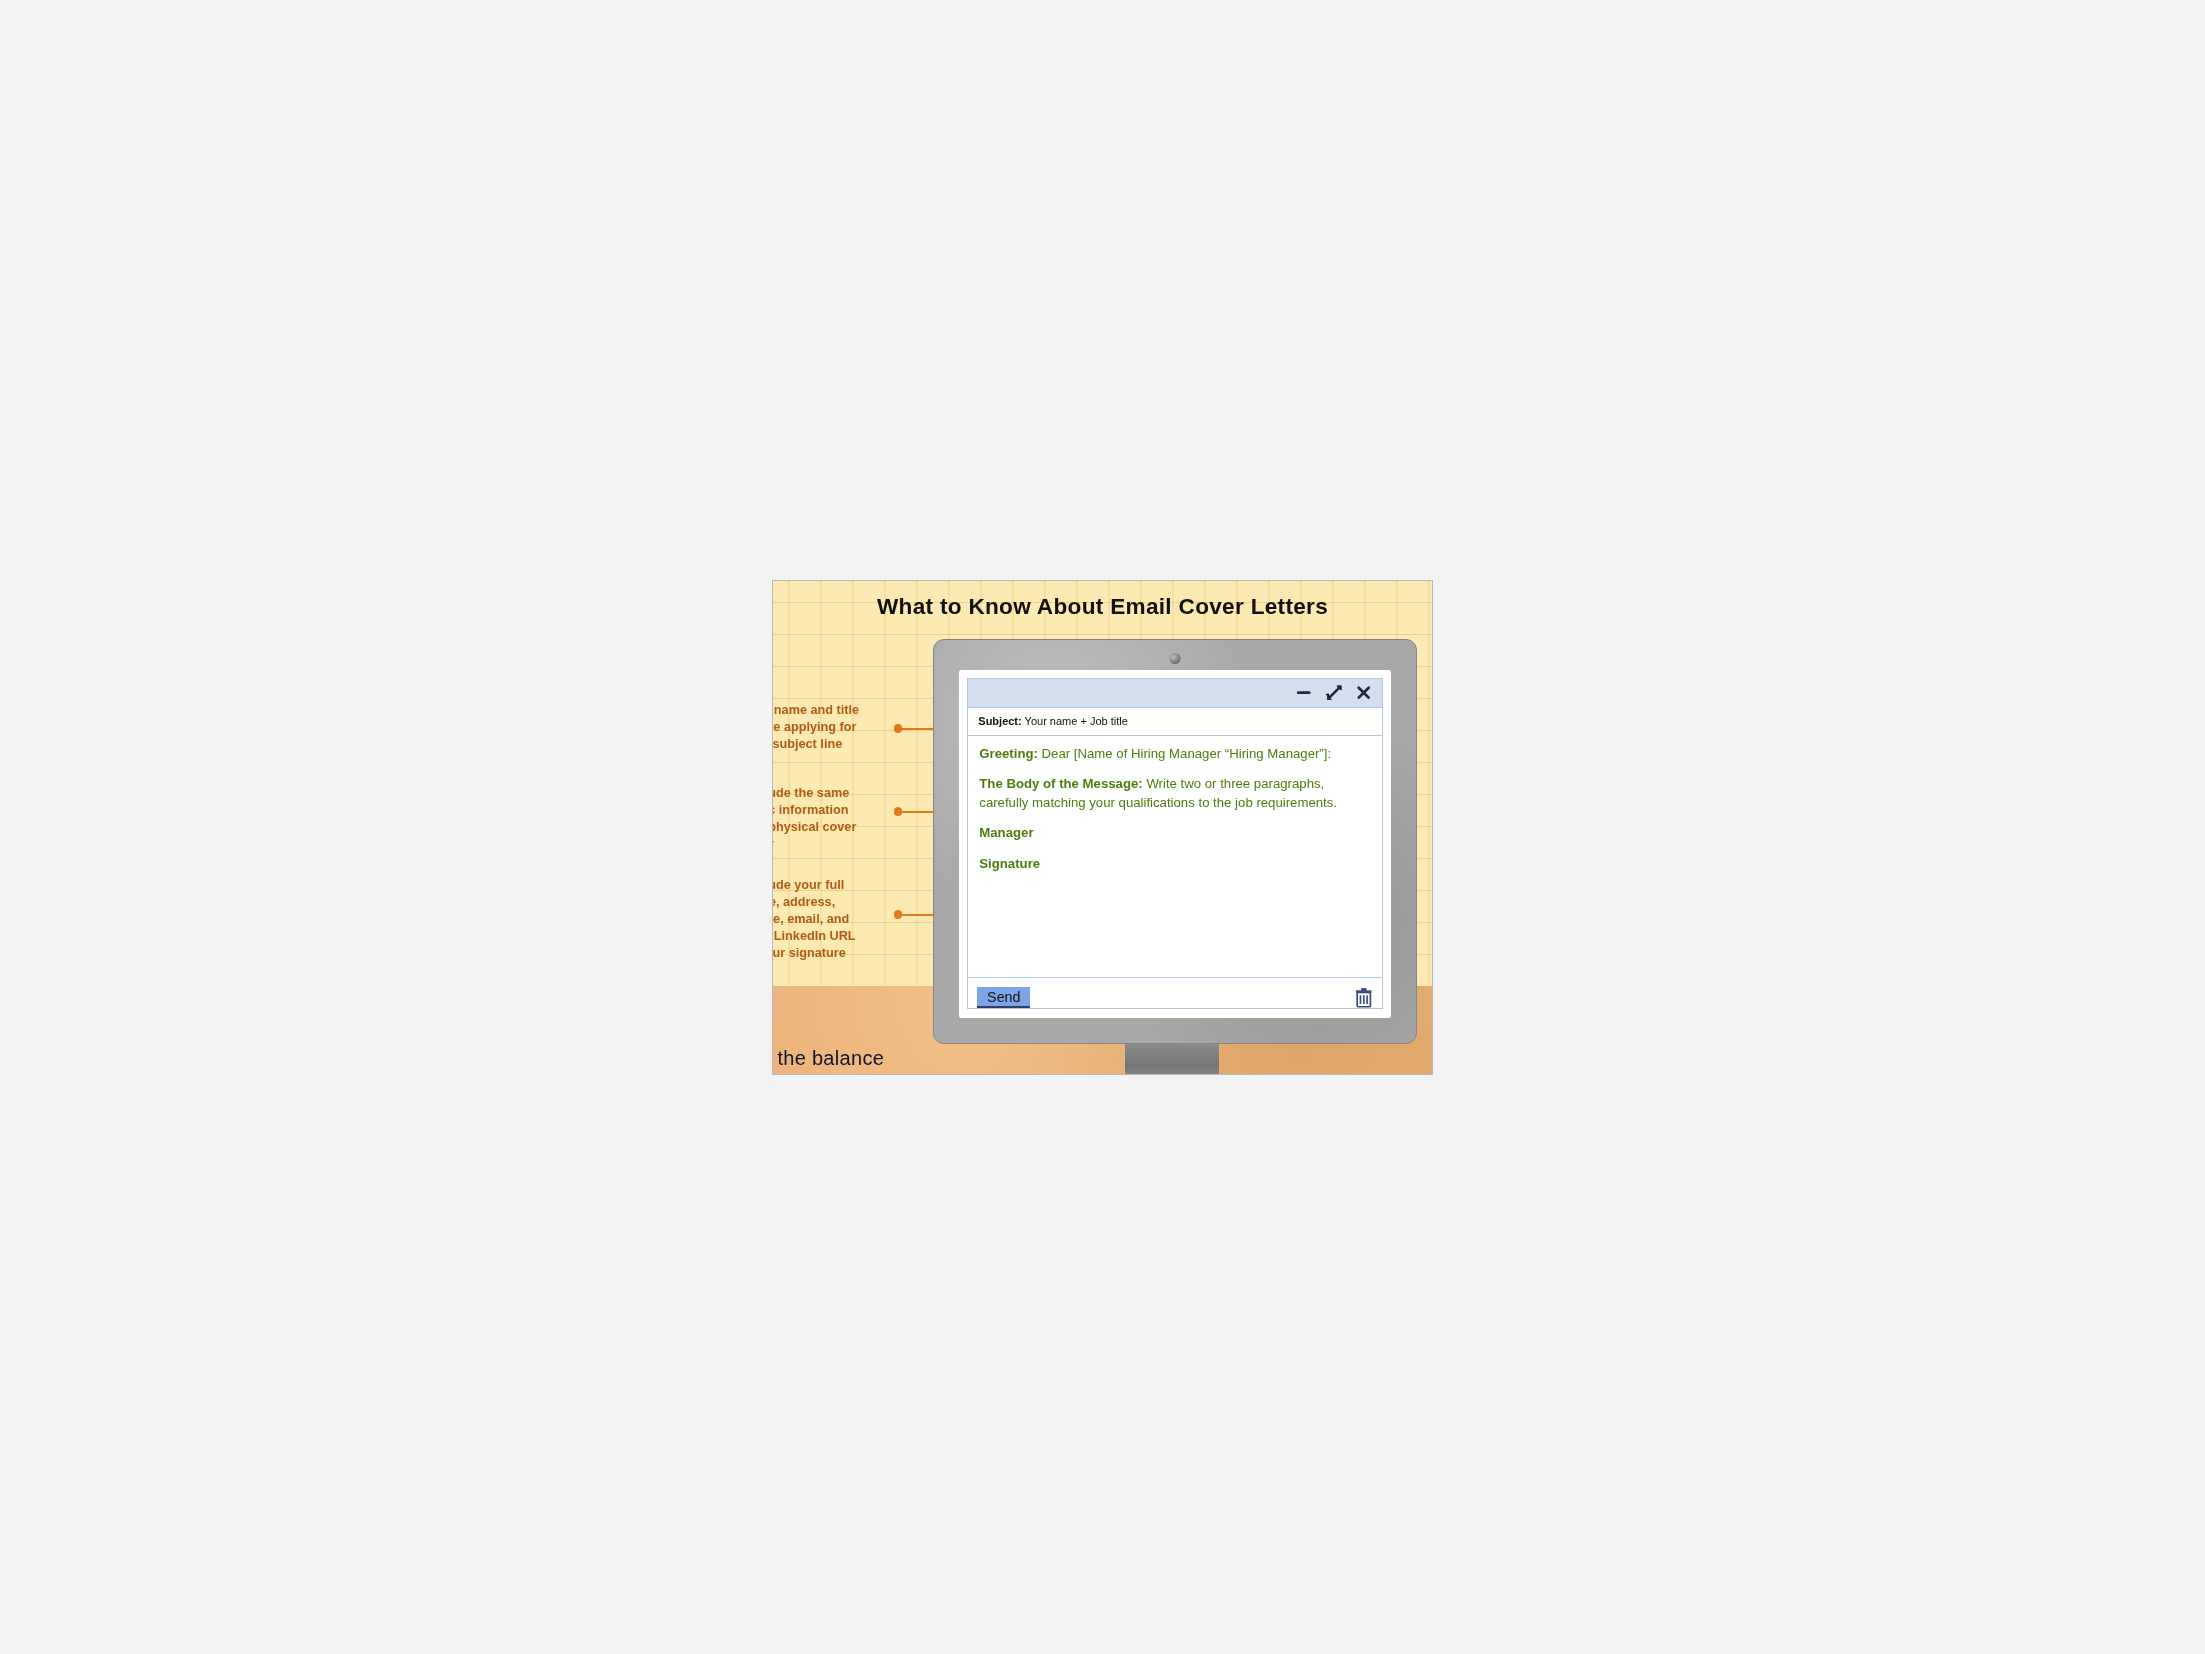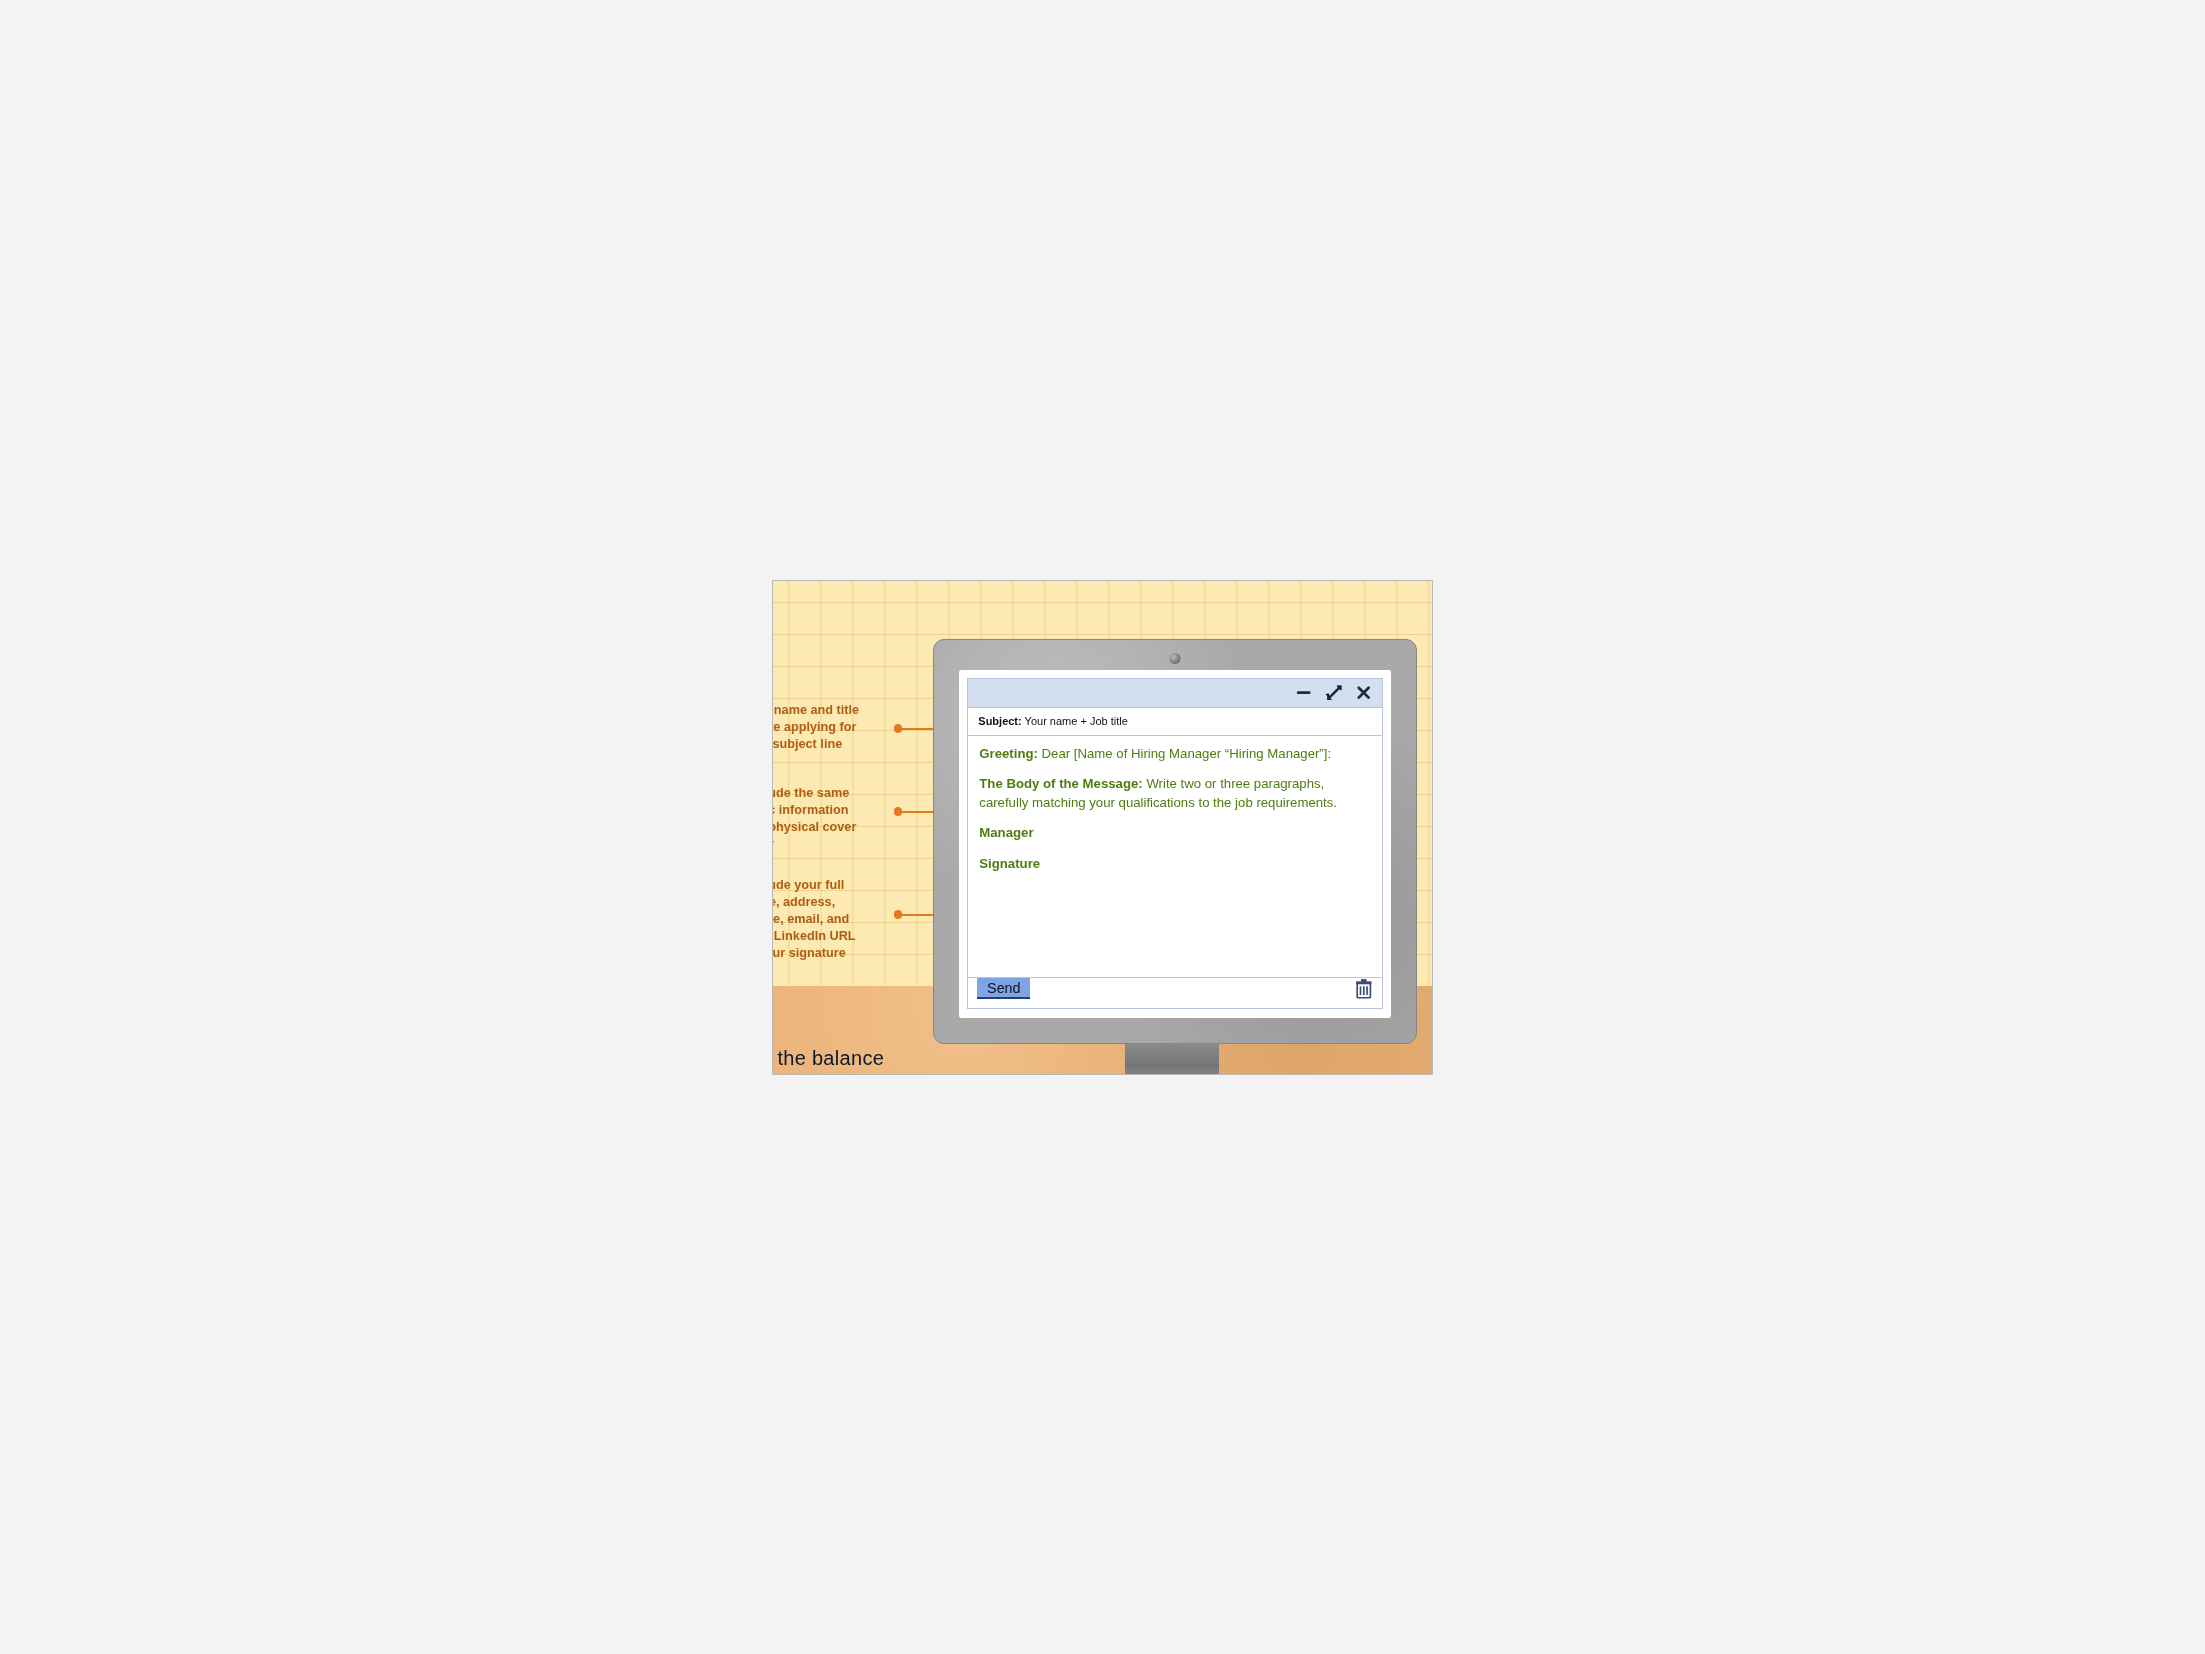--- a/index.html
+++ b/index.html
@@ -131,21 +131,21 @@
     font-size: 13.2px;
     color: #4d7c0f;
     line-height: 1.4;
   }
   .bodyarea p { margin-bottom: 12px; }
   .bodyarea .lbl { font-weight: 800; }
   .footerbar {
     height: 31px;
     border-top: 1.7px solid #b6c6e1;
     display: flex;
-    align-items: flex-start;
+    align-items: flex-end;
     justify-content: space-between;
     padding: 0 8.8px;
   }
   .sendbtn {
     background: #7ea4e8;
     color: #111;
     font-size: 14.3px;
     font-weight: 500;
     padding: 2.2px 10px 1.1px 10px;
     border-bottom: 2.2px solid #2f3b68;
@@ -195,20 +195,21 @@
     letter-spacing: 0.3px;
   }
 </style>
 </head>
 <body>
 
 <div class="canvas">
   <div class="gridpaper"></div>
   <div class="sand"></div>
 
+  <div class="title">What to Know About Email Cover Letters</div>
 
   <div class="tip tip1" style="white-space:pre-line;">ur name and title
 u're applying for
  in subject line</div>
   <div class="tip tip2" style="white-space:pre-line;">clude the same
 sic information
  a physical cover
 ter</div>
   <div class="tip tip3" style="white-space:pre-line;">clude your full
 me, address,

